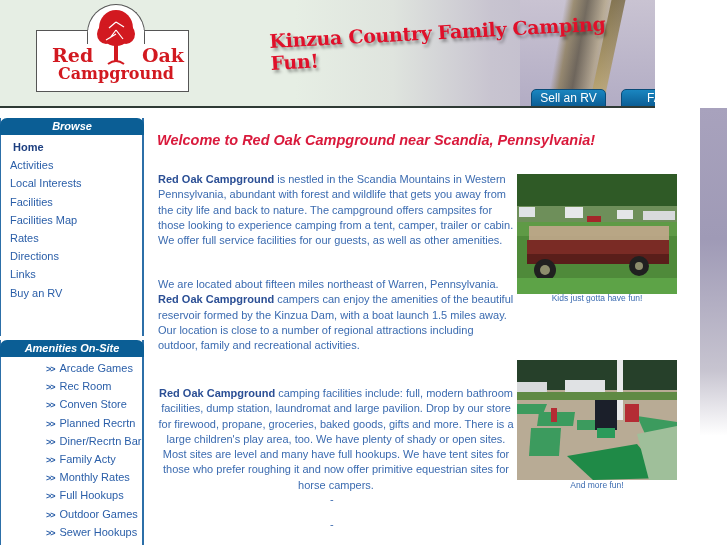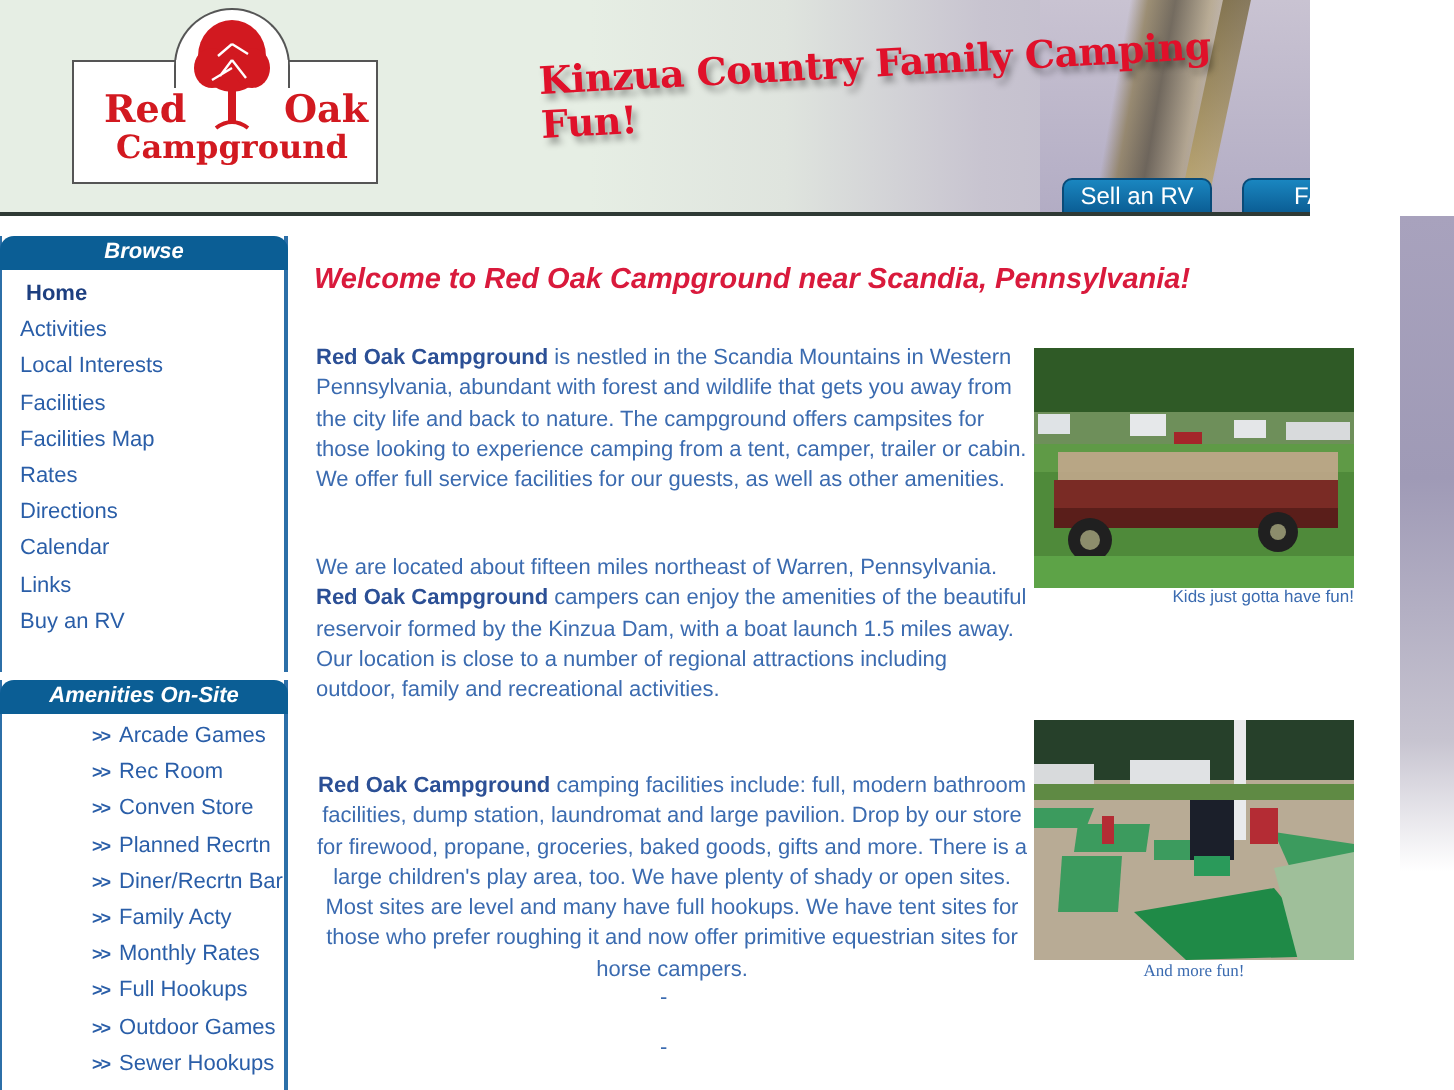--- a/index.html
+++ b/index.html
@@ -120,22 +120,22 @@
 
   .photo {
     position: absolute; left: 517px; width: 160px; overflow: hidden;
   }
   .photo1 { top: 174px; height: 120px; }
   .photo2 { top: 360px; height: 120px; }
   .caption {
     position: absolute; width: 160px; left: 517px; text-align: center;
     font-size: 8.5px; color: #3b6bb0;
   }
-  .cap1 { top: 293px; text-align: right; }
-  .cap2 { top: 480px; font-family: Liberation Serif, serif; }
+  .cap1 { top: 293px; }
+  .cap2 { top: 480px; }
 </style>
 </head>
 <body>
 
 <div class="header">
   <div class="header-photo"></div>
   <div class="header-stem"></div>
 
   <div>
     <div class="logo"></div>
@@ -167,21 +167,20 @@
   <div class="side-box box-browse">
     <div class="side-head">Browse</div>
     <ul class="side-list">
       <li class="active">Home</li>
       <li>Activities</li>
       <li>Local Interests</li>
       <li>Facilities</li>
       <li>Facilities Map</li>
       <li>Rates</li>
       <li>Directions</li>
-      <li>Calendar</li>
       <li>Links</li>
       <li>Buy an RV</li>
     </ul>
   </div>
 
   <div class="side-box box-amen">
     <div class="side-head">Amenities On-Site</div>
     <ul class="side-list amen-list">
       <li><span class="arrow">&gt;&gt;</span><span>Arcade Games</span></li>
       <li><span class="arrow">&gt;&gt;</span><span>Rec Room</span></li>

